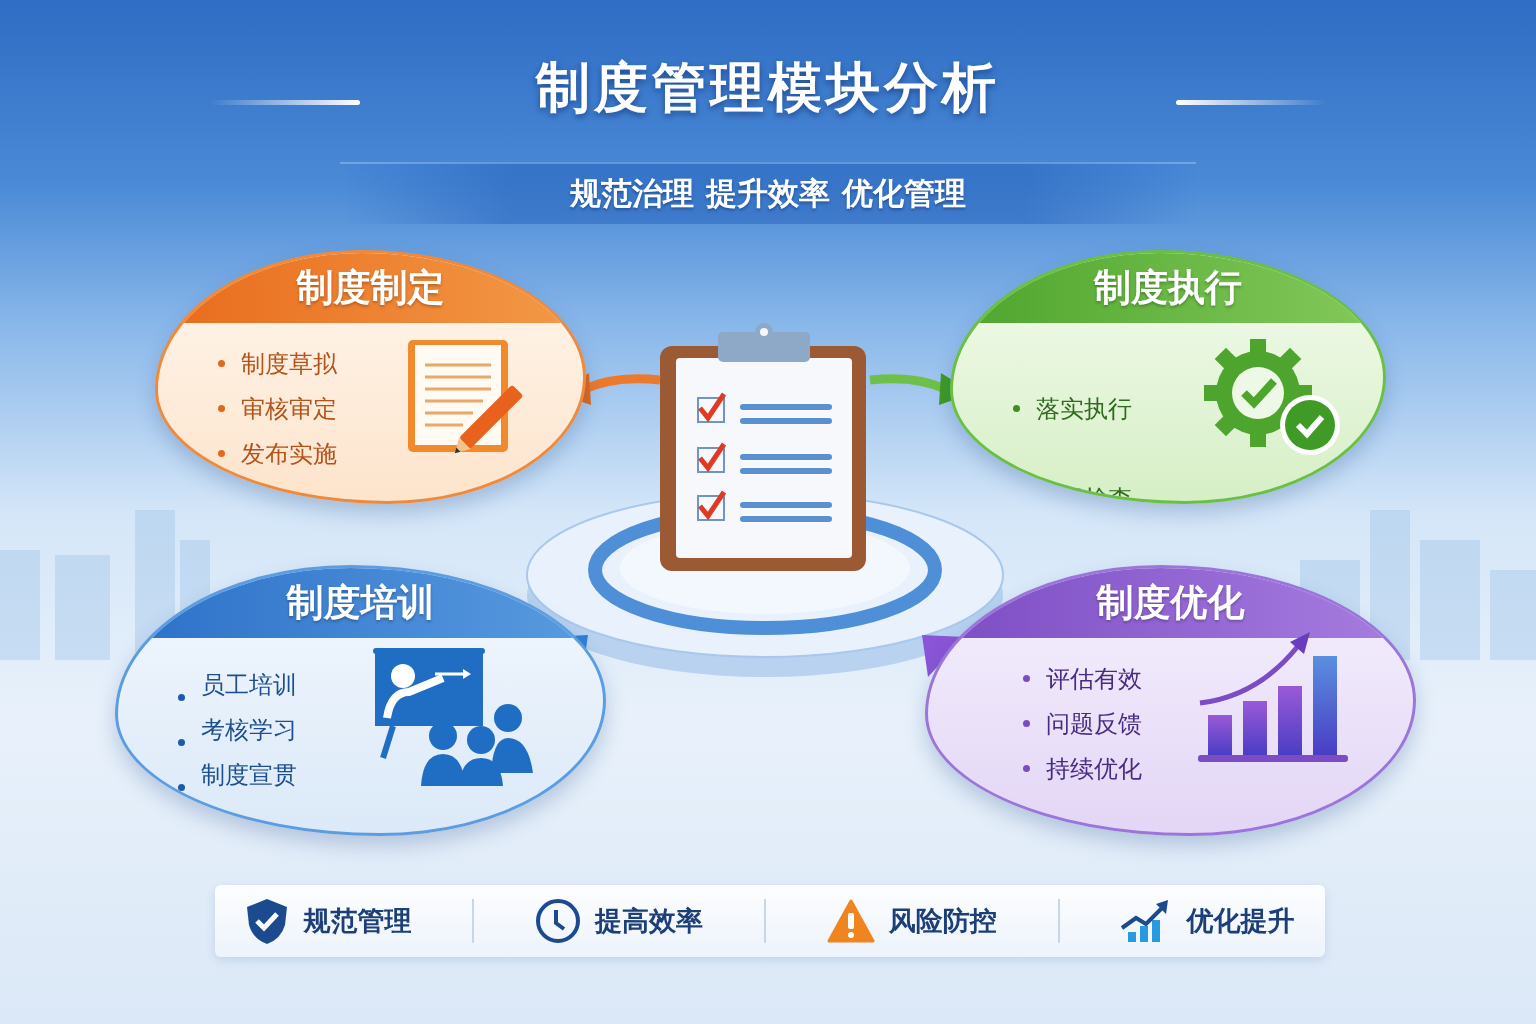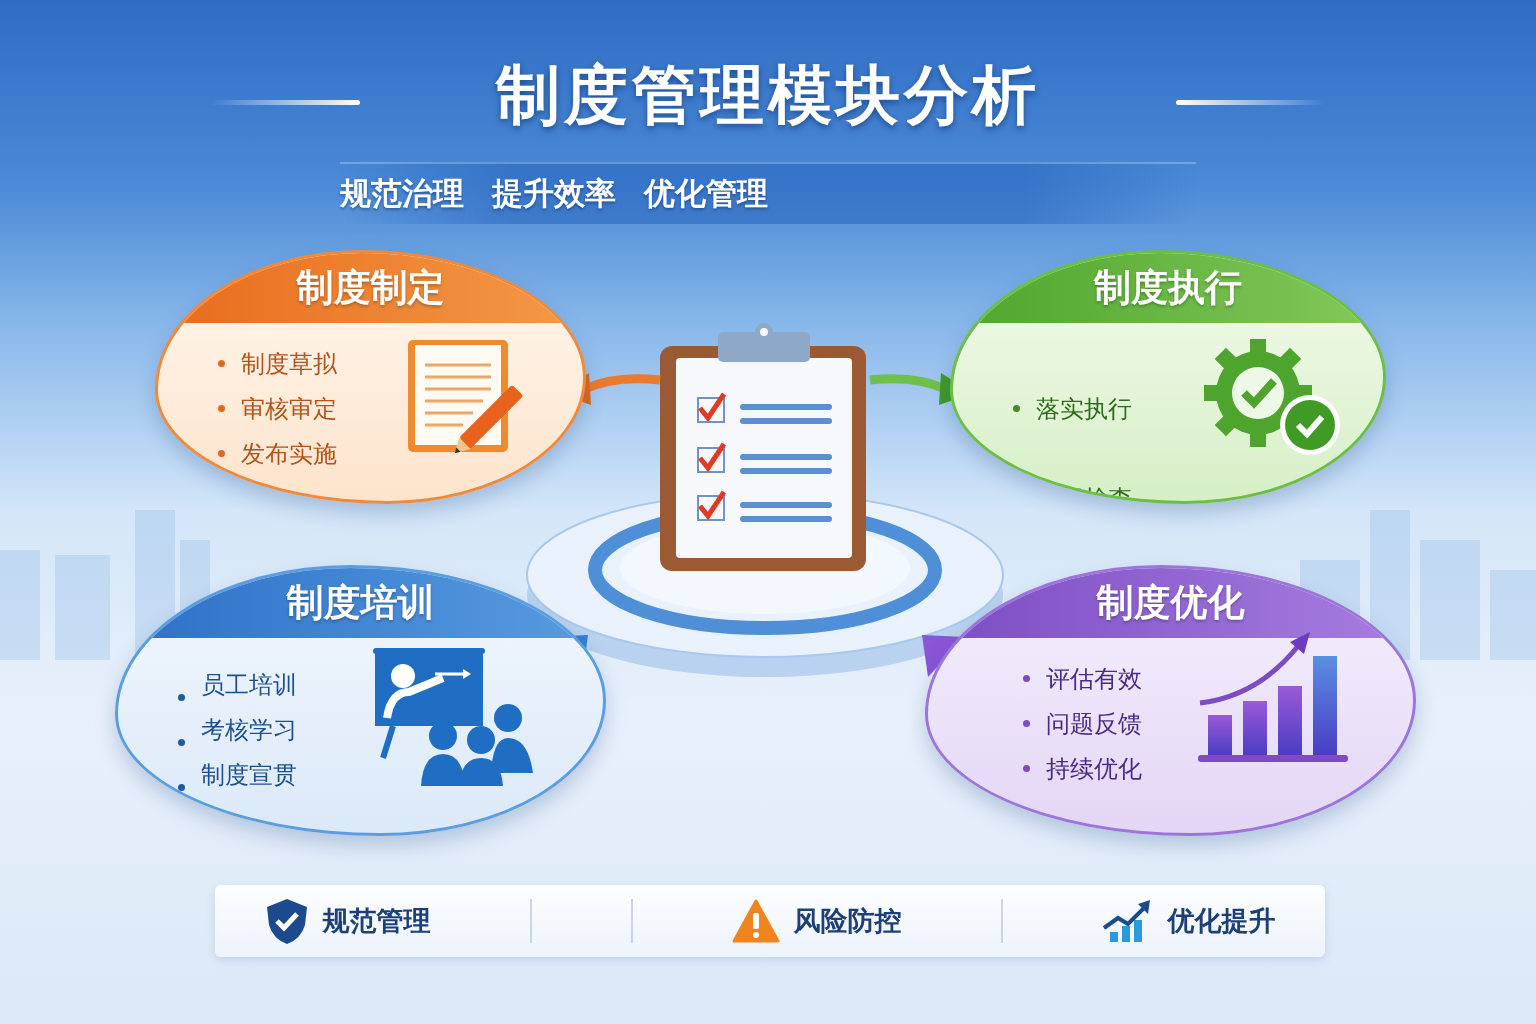--- a/index.html
+++ b/index.html
@@ -5,31 +5,31 @@
   html, body { margin: 0; padding: 0; }
   body {
     width: 1536px; height: 1024px; overflow: hidden; position: relative;
     font-family: "DejaVu Sans", "Liberation Sans", sans-serif;
     background: linear-gradient(180deg, #2f6cc4 0%, #4a8ad6 18%, #8ab8ea 32%, #d4e6f8 50%, #e8f1fb 70%, #dbe8f7 100%);
   }
   .skyline { position: absolute; left: 0; right: 0; top: 500px; height: 160px; pointer-events: none; }
   .bldg { position: absolute; bottom: 0; background: rgba(150, 190, 230, 0.35); }
   .title-wrap { position: absolute; top: 52px; left: 0; width: 1536px; text-align: center; }
   .title {
-    display: inline-block; font-size: 64px; font-weight: bold; color: #ffffff; letter-spacing: 4px;
+    display: inline-block; font-size: 54px; font-weight: bold; color: #ffffff; letter-spacing: 4px;
     text-shadow: 0 3px 6px rgba(0, 30, 90, 0.5);
   }
   .title-line { position: absolute; top: 100px; height: 5px; width: 150px; border-radius: 3px; }
   .title-line.left { left: 210px; background: linear-gradient(90deg, rgba(255,255,255,0), #ffffff); }
   .title-line.right { right: 210px; background: linear-gradient(270deg, rgba(255,255,255,0), #ffffff); }
   .subtitle-band {
     position: absolute; top: 162px; left: 340px; width: 856px; height: 60px;
     background: linear-gradient(90deg, rgba(40,100,190,0), rgba(40,100,190,0.55) 20%, rgba(40,100,190,0.55) 80%, rgba(40,100,190,0));
     border-top: 2px solid rgba(255,255,255,0.25);
-    display: flex; align-items: center; justify-content: flex-start; gap: 28px;
+    display: flex; align-items: center; justify-content: center; gap: 12px;
   }
   .subtitle-item { font-size: 31px; font-weight: bold; color: #ffffff; text-shadow: 0 2px 3px rgba(0,30,80,0.4); }
 
   
   .card {
     position: absolute; border-radius: 48% 52% 46% 54% / 55% 50% 50% 45%;
     overflow: hidden; box-shadow: 0 10px 20px rgba(40, 80, 140, 0.25);
   }
   .card-head {
     height: 70px; display: flex; align-items: center; justify-content: center;
@@ -292,20 +292,27 @@
 
 <div class="bottom-bar">
   <div class="bb-item">
     <svg width="44" height="48" viewBox="0 0 44 48">
       <path d="M22 2 L42 10 L40 28 Q36 42 22 47 Q8 42 4 28 L2 10 Z" fill="#1c4a8f"></path>
       <path d="M12 24 L19 31 L32 17" fill="none" stroke="#fff" stroke-width="5"></path>
     </svg>
     <span>规范管理</span>
   </div>
   <div class="bb-sep"></div>
+  <div class="bb-item">
+    <svg width="46" height="46" viewBox="0 0 46 46">
+      <circle cx="23" cy="23" r="20" fill="none" stroke="#1c4a8f" stroke-width="4"></circle>
+      <path d="M21 12 L21 25 L29 31" fill="none" stroke="#1c4a8f" stroke-width="4"></path>
+    </svg>
+    <span>提高效率</span>
+  </div>
   <div class="bb-sep"></div>
   <div class="bb-item">
     <svg width="48" height="44" viewBox="0 0 48 44">
       <path d="M24 2 L46 42 L2 42 Z" fill="#f0841e" stroke="#f0841e" stroke-width="3" stroke-linejoin="round"></path>
       <rect x="21" y="14" width="6" height="16" rx="2" fill="#fff"></rect>
       <circle cx="24" cy="36" r="3" fill="#fff"></circle>
     </svg>
     <span>风险防控</span>
   </div>
   <div class="bb-sep"></div>

